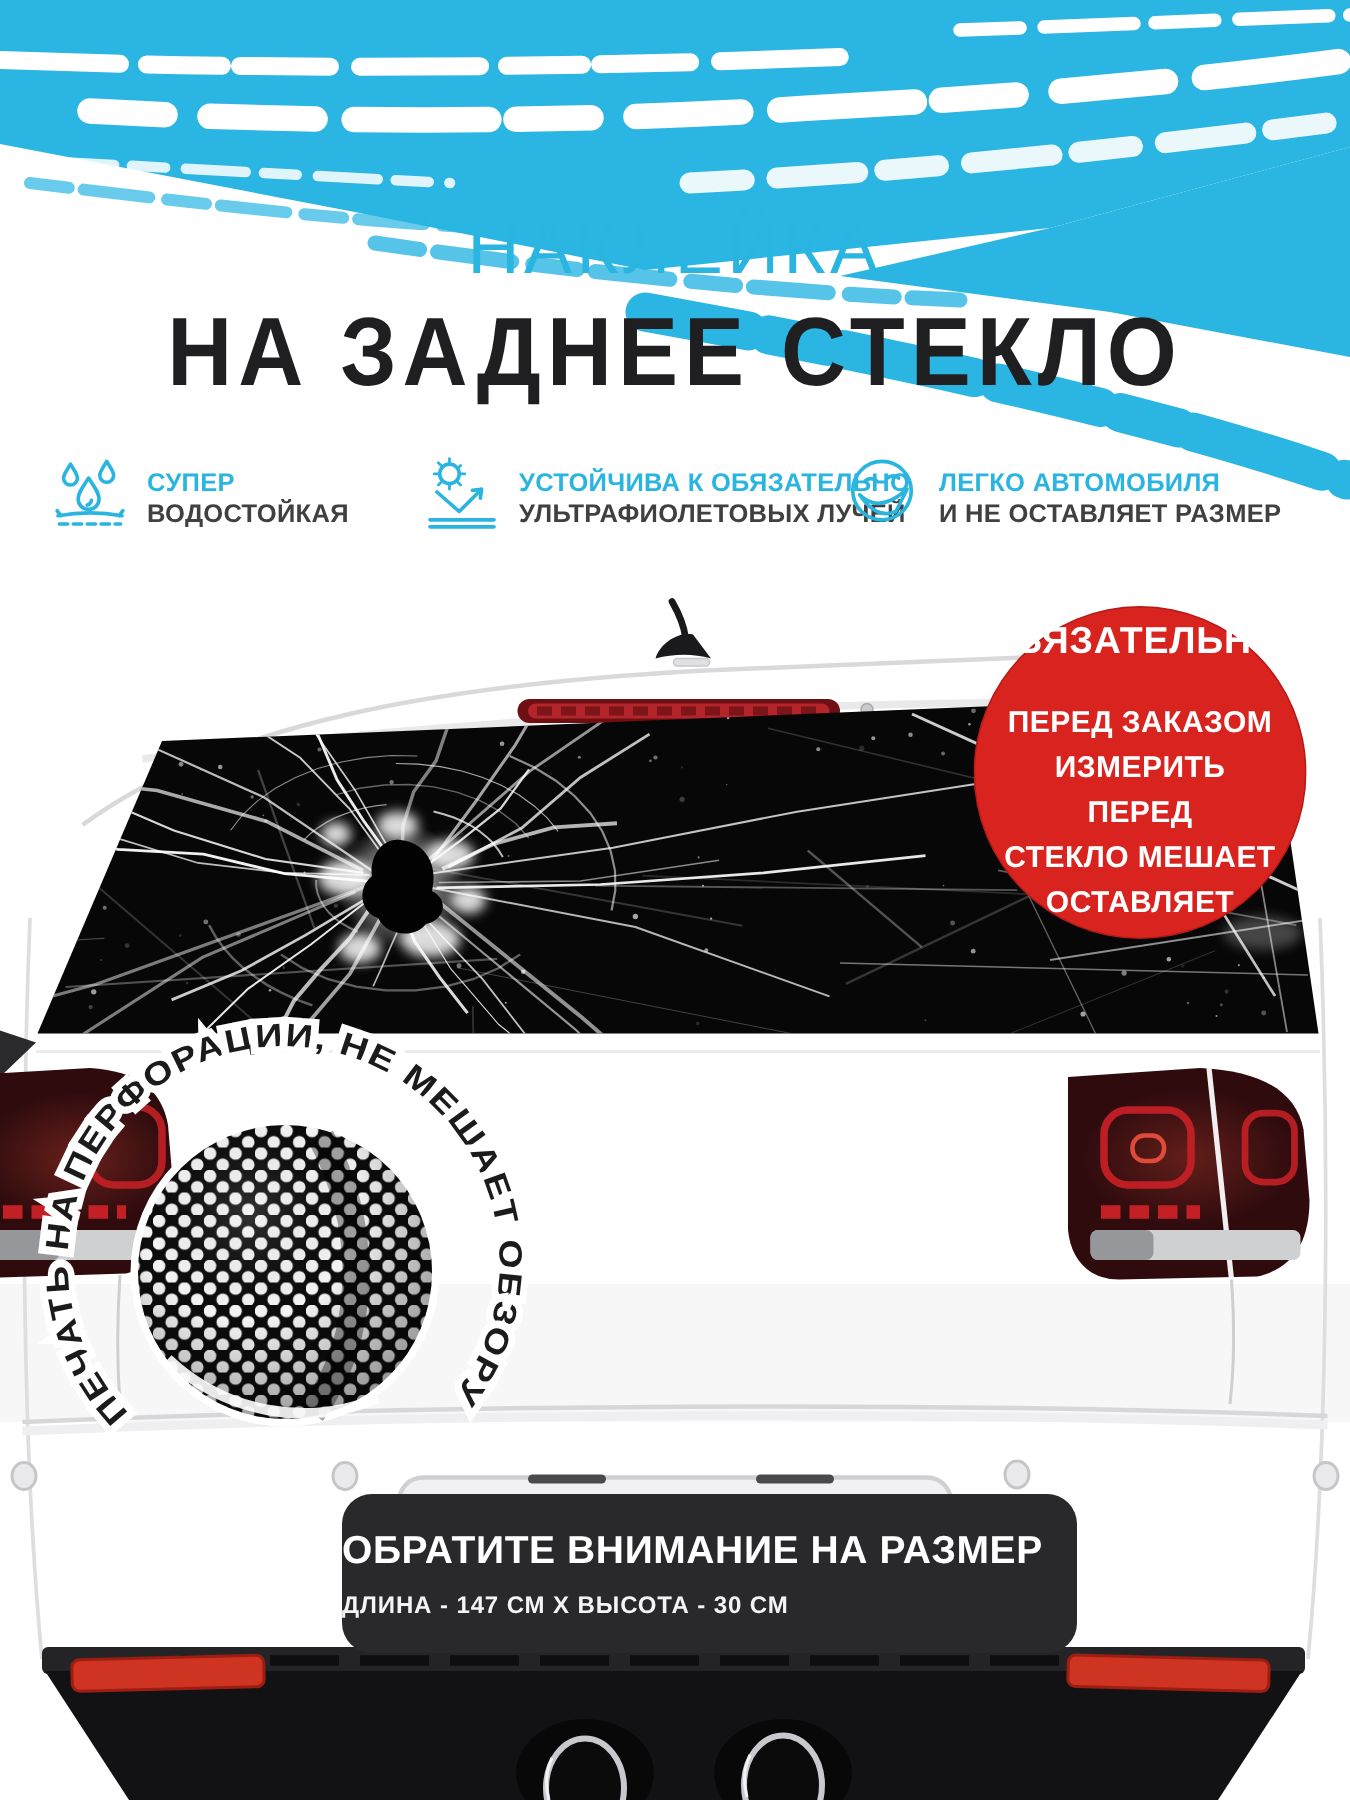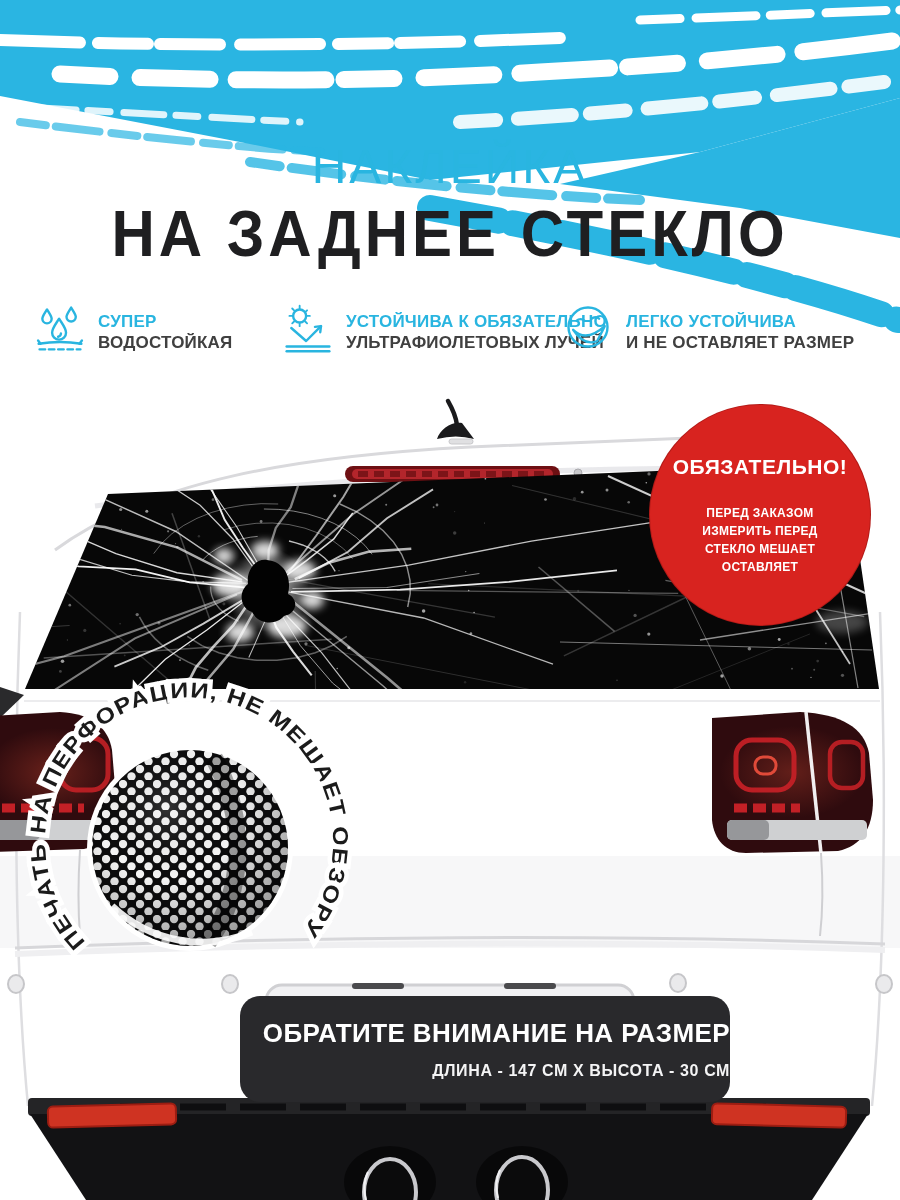--- a/index.html
+++ b/index.html
@@ -23,27 +23,27 @@
   #feat-water{left:34px;}
   #feat-uv{left:282px;}
   #feat-remove{left:562px;}
   .ficon{width:52px;height:52px;flex:0 0 52px;}
 
   
   .badge{position:absolute;left:649px;top:404px;width:222px;height:222px;border-radius:50%;
          background:var(--badge-red,#d8231f);color:#fff;display:flex;flex-direction:column;
          align-items:center;justify-content:center;text-align:center;padding:0 16px;
          border:1px solid rgba(70,0,0,.25);z-index:6;}
-  .badge-title{font-size:21px;font-weight:900;letter-spacing:.5px;margin-bottom:25px;}
-  .badge-line{font-size:12px;font-weight:800;line-height:1.5;letter-spacing:.3px;}
+  .badge-title{font-size:25px;font-weight:900;letter-spacing:.5px;margin-bottom:25px;}
+  .badge-line{font-size:20px;font-weight:800;line-height:1.5;letter-spacing:.3px;}
 
   
   .plate{position:absolute;left:228px;top:996px;width:490px;height:106px;border-radius:20px;
          background:var(--plate-dark,#29292c);color:#fff;display:flex;flex-direction:column;
-         align-items:flex-end;justify-content:center;z-index:6;margin-left:12px;}
+         align-items:flex-start;justify-content:center;z-index:6;}
   .plate-title{font-size:26px;font-weight:900;letter-spacing:.4px;}
   .plate-dims{font-size:16px;font-weight:800;letter-spacing:.6px;margin-top:13px;color:#f4f4f5;}
 </style>
 </head>
 <body>
 
 <div class="stage">
 
   <svg class="layer" width="900" height="360" viewBox="0 0 900 360">
     <g fill="#2ab5e2">
@@ -98,21 +98,21 @@
     </div>
   </div>
 
   <div class="feature" id="feat-remove">
     <svg class="ficon" viewBox="0 0 56 56" fill="none" stroke="#29b5e0" stroke-width="2.6" stroke-linecap="round" stroke-linejoin="round">
       <circle cx="28" cy="27" r="21"></circle>
       <path d="M16,20 a5,4 0 0 1 8,0 M32,18 a5,4 0 0 1 8,0"></path>
       <path d="M12,30 Q26,44 46,26 L38,42 Q24,48 12,30 Z"></path>
     </svg>
     <div class="ftext">
-      <div class="l1">ЛЕГКО УСТОЙЧИВА</div>
+      <div class="l1">ЛЕГКО АВТОМОБИЛЯ</div>
       <div class="l2">И НЕ ОСТАВЛЯЕТ РАЗМЕР</div>
     </div>
   </div>
 
   <svg class="layer" width="900" height="1200" viewBox="0 0 900 1200">
     <defs>
       <clipPath id="winClip">
           <path d="M25,689 L108,494 L846,463 L879,689 Z"></path>
         </clipPath>
       <radialGradient id="holeGlow">

